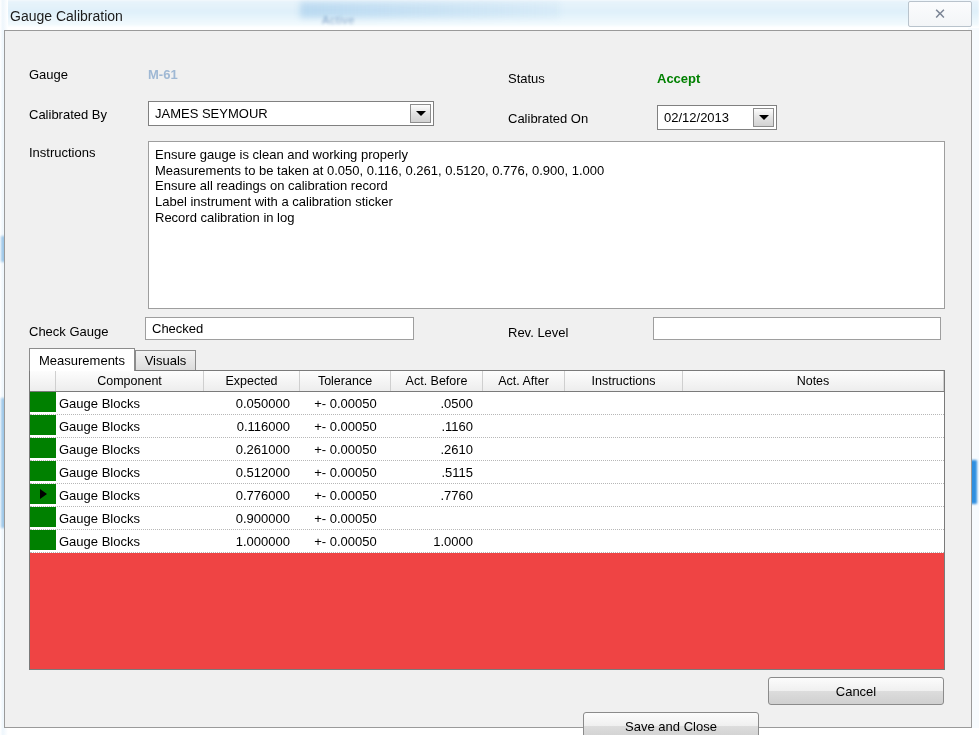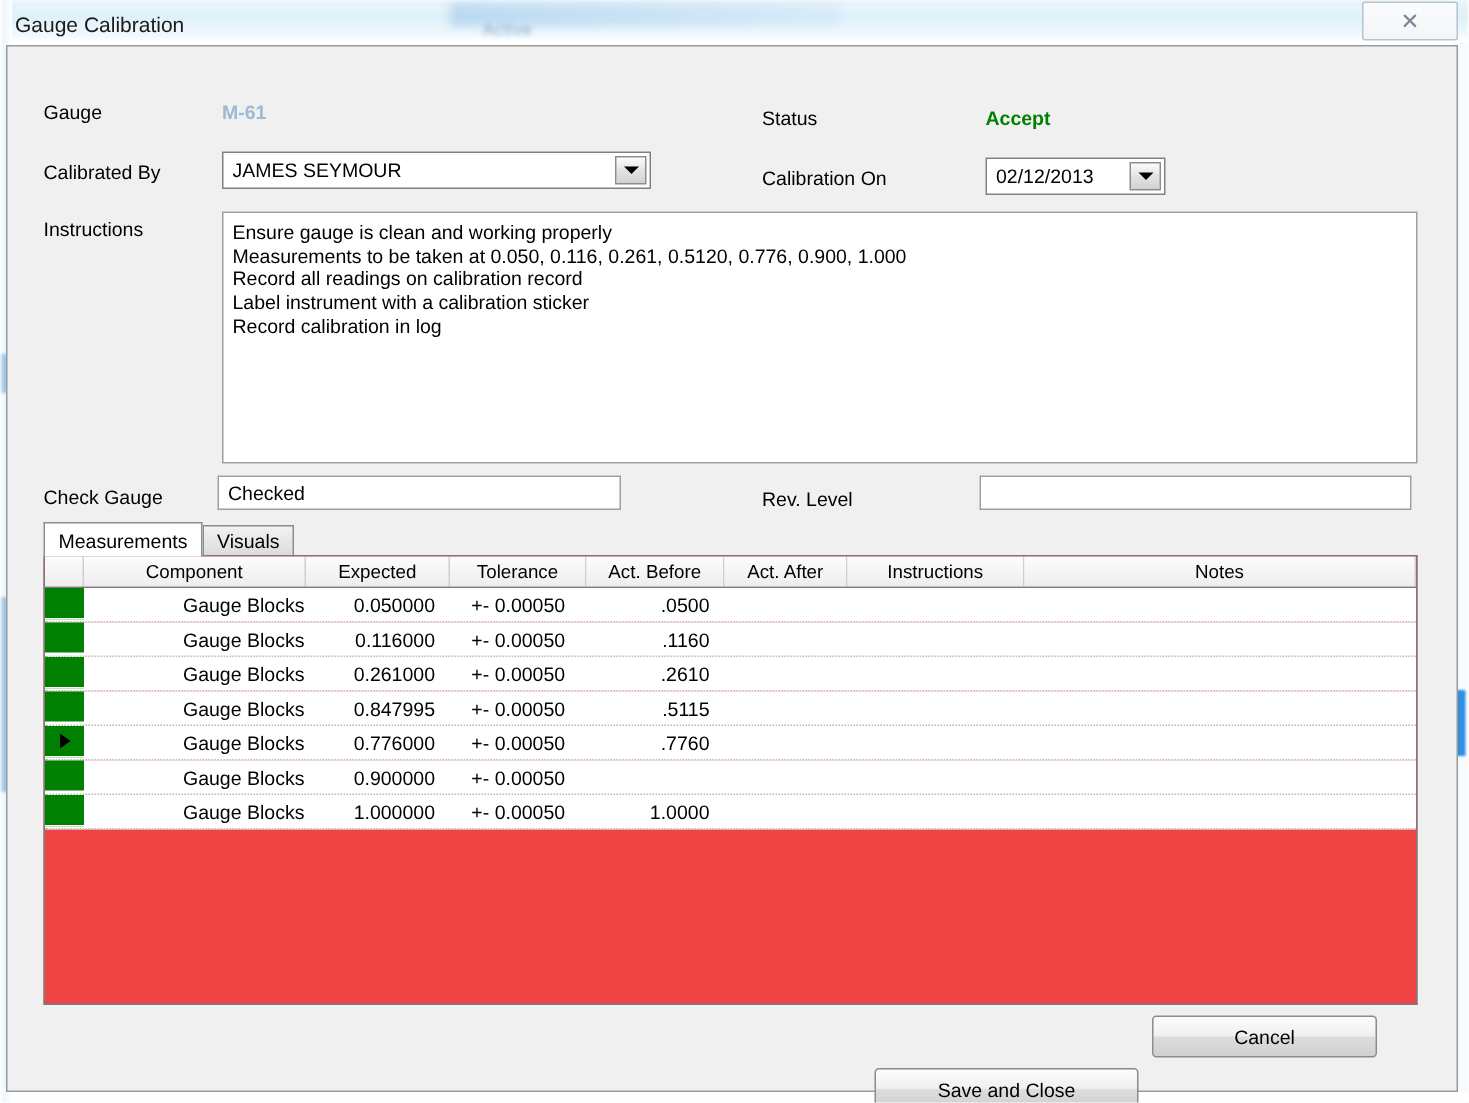--- a/index.html
+++ b/index.html
@@ -295,21 +295,21 @@
     top: 0;
     height: 22px;
     display: flex;
     align-items: center;
     font-size: 13px;
     color: #000;
     box-sizing: border-box;
     white-space: nowrap;
     overflow: hidden;
   }
-  .gc.left { justify-content: flex-start; padding-left: 20px; margin-left: 46px; }
+  .gc.left { justify-content: flex-start; padding-left: 3px; }
   .gc.right { justify-content: flex-end; padding-right: 10px; }
   .gc.center { justify-content: center; }
 
   
   .btn {
     position: absolute;
     height: 28px;
     background: linear-gradient(to bottom, #fcfcfc 0%, #f0f0f0 48%, #dcdcdc 52%, #d0d0d0 100%);
     border: 1px solid #8b8b8b;
     border-radius: 3px;
@@ -354,33 +354,33 @@
     <div class="value-accept" style="left:652px; top:40px;">Accept</div>
 
     <div class="lbl" style="left:24px; top:76px;">Calibrated By</div>
     <div class="combo" style="left:143px; top:70px; width:286px; height:25px;">
       <span class="combo-text">JAMES SEYMOUR</span>
       <span class="combo-btn">
         <span class="combo-arrow"></span>
       </span>
     </div>
 
-    <div class="lbl" style="left:503px; top:80px;">Calibration On</div>
+    <div class="lbl" style="left:503px; top:80px;">Calibrated On</div>
     <div class="combo" style="left:652px; top:74px; width:120px; height:25px;">
       <span class="combo-text">02/12/2013</span>
       <span class="combo-btn">
         <span class="combo-arrow"></span>
       </span>
     </div>
 
     <div class="lbl" style="left:24px; top:114px;">Instructions</div>
     <div class="textarea-box" style="left:143px; top:110px; width:797px; height:168px;">
       <div class="textarea-line">Ensure gauge is clean and working properly</div>
       <div class="textarea-line">Measurements to be taken at 0.050, 0.116, 0.261, 0.5120, 0.776, 0.900, 1.000</div>
-      <div class="textarea-line">Record all readings on calibration record</div>
+      <div class="textarea-line">Ensure all readings on calibration record</div>
       <div class="textarea-line">Label instrument with a calibration sticker</div>
       <div class="textarea-line">Record calibration in log</div>
     </div>
 
     <div class="lbl" style="left:24px; top:293px;">Check Gauge</div>
     <div class="textbox" style="left:140px; top:286px; width:269px; height:23px;">Checked</div>
 
     <div class="lbl" style="left:503px; top:294px;">Rev. Level</div>
     <div class="textbox" style="left:648px; top:286px; width:288px; height:23px;"></div>
 
@@ -433,21 +433,21 @@
             <div class="gc right" style="left: 174px; width: 96px;">0.261000</div>
             <div class="gc center" style="left: 270px; width: 91px;">+- 0.00050</div>
             <div class="gc right" style="left: 361px; width: 92px;">.2610</div>
             <div class="gc right" style="left: 453px; width: 82px;"></div>
             <div class="gc left" style="left: 535px; width: 118px;"></div>
             <div class="gc left" style="left: 653px; width: 261px;"></div>
           </div>
           <div class="grid-row">
             <div class="row-marker"></div>
             <div class="gc left" style="left: 26px; width: 148px;">Gauge Blocks</div>
-            <div class="gc right" style="left: 174px; width: 96px;">0.847995</div>
+            <div class="gc right" style="left: 174px; width: 96px;">0.512000</div>
             <div class="gc center" style="left: 270px; width: 91px;">+- 0.00050</div>
             <div class="gc right" style="left: 361px; width: 92px;">.5115</div>
             <div class="gc right" style="left: 453px; width: 82px;"></div>
             <div class="gc left" style="left: 535px; width: 118px;"></div>
             <div class="gc left" style="left: 653px; width: 261px;"></div>
           </div>
           <div class="grid-row">
             <div class="row-marker">
               <span class="row-arrow"></span>
             </div>
@@ -478,18 +478,18 @@
             <div class="gc right" style="left: 453px; width: 82px;"></div>
             <div class="gc left" style="left: 535px; width: 118px;"></div>
             <div class="gc left" style="left: 653px; width: 261px;"></div>
           </div>
         </div>
     </div>
 
     <div class="btn" style="left:578px; top:646px; width:176px;margin-top:35px;">
       <span>Save and Close</span>
     </div>
-    <div class="btn" style="left:763px; top:646px; width:150px;">
+    <div class="btn" style="left:763px; top:646px; width:176px;">
       <span>Cancel</span>
     </div>
 
   </div>
 </div>
 
 </body></html>

